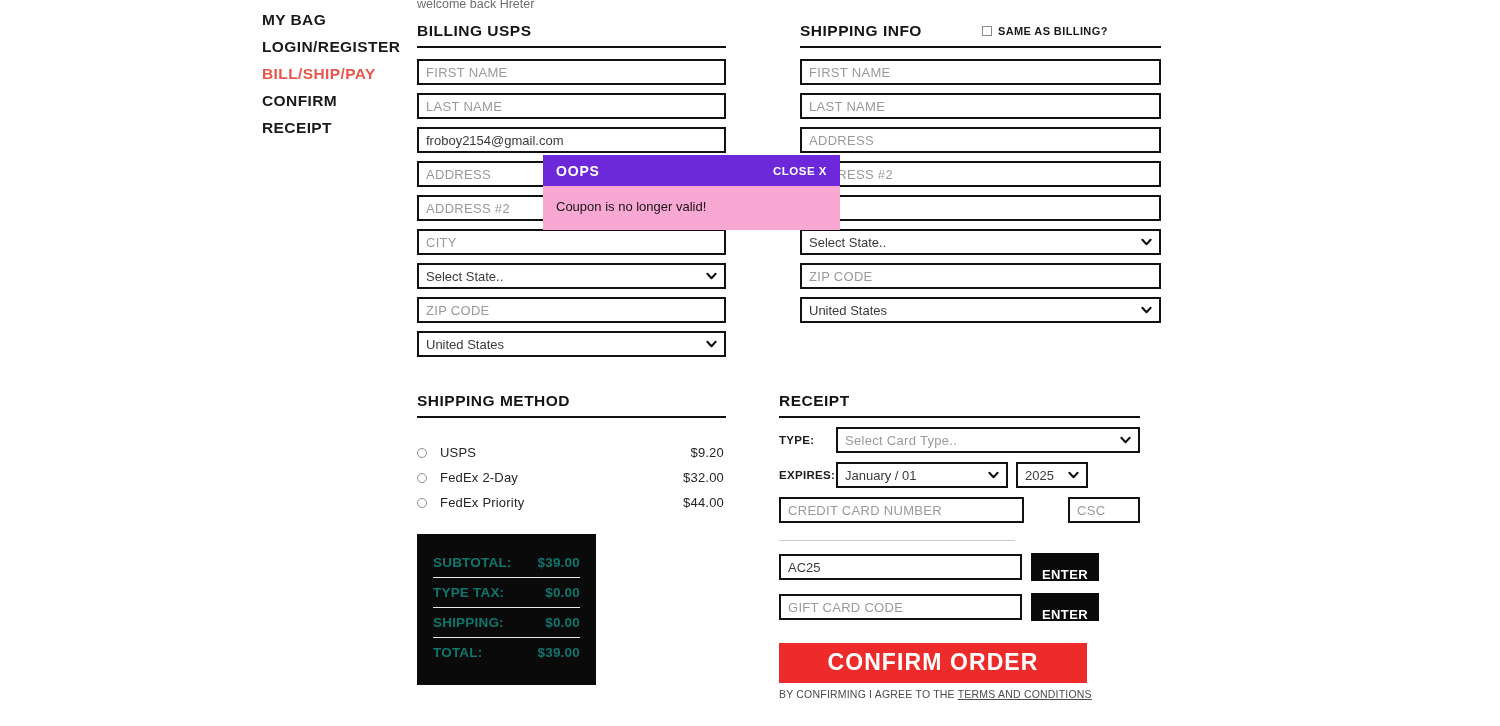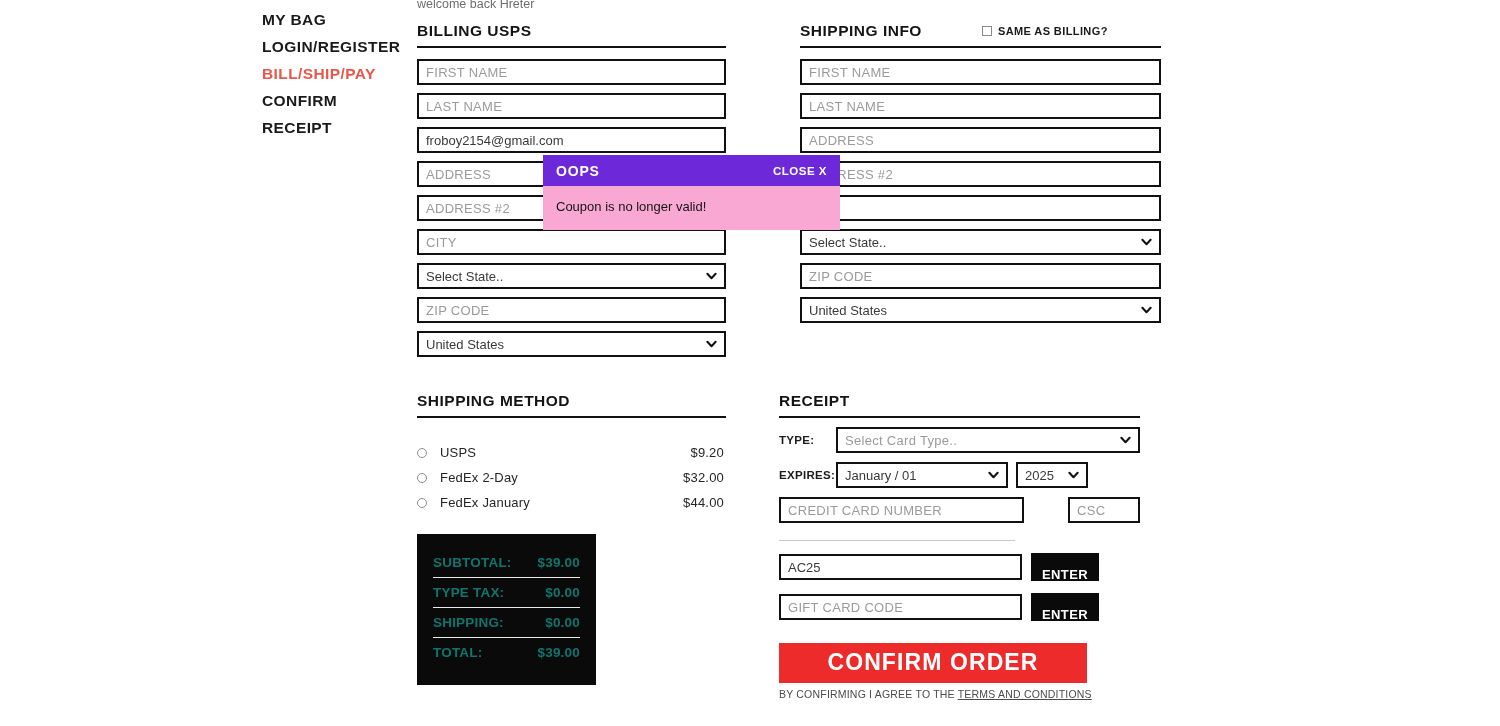--- a/index.html
+++ b/index.html
@@ -263,21 +263,21 @@
         <span class="label">USPS</span>
         <span class="price">$9.20</span>
       </div>
       <div class="ship-row">
         <span class="radio"></span>
         <span class="label">FedEx 2-Day</span>
         <span class="price">$32.00</span>
       </div>
       <div class="ship-row">
         <span class="radio"></span>
-        <span class="label">FedEx January</span>
+        <span class="label">FedEx Priority</span>
         <span class="price">$44.00</span>
       </div>
     </div>
   </div>
 
   <div class="totals">
     <div class="tot-row">
       <span>SUBTOTAL:</span>
       <span>$39.00</span>
     </div>

